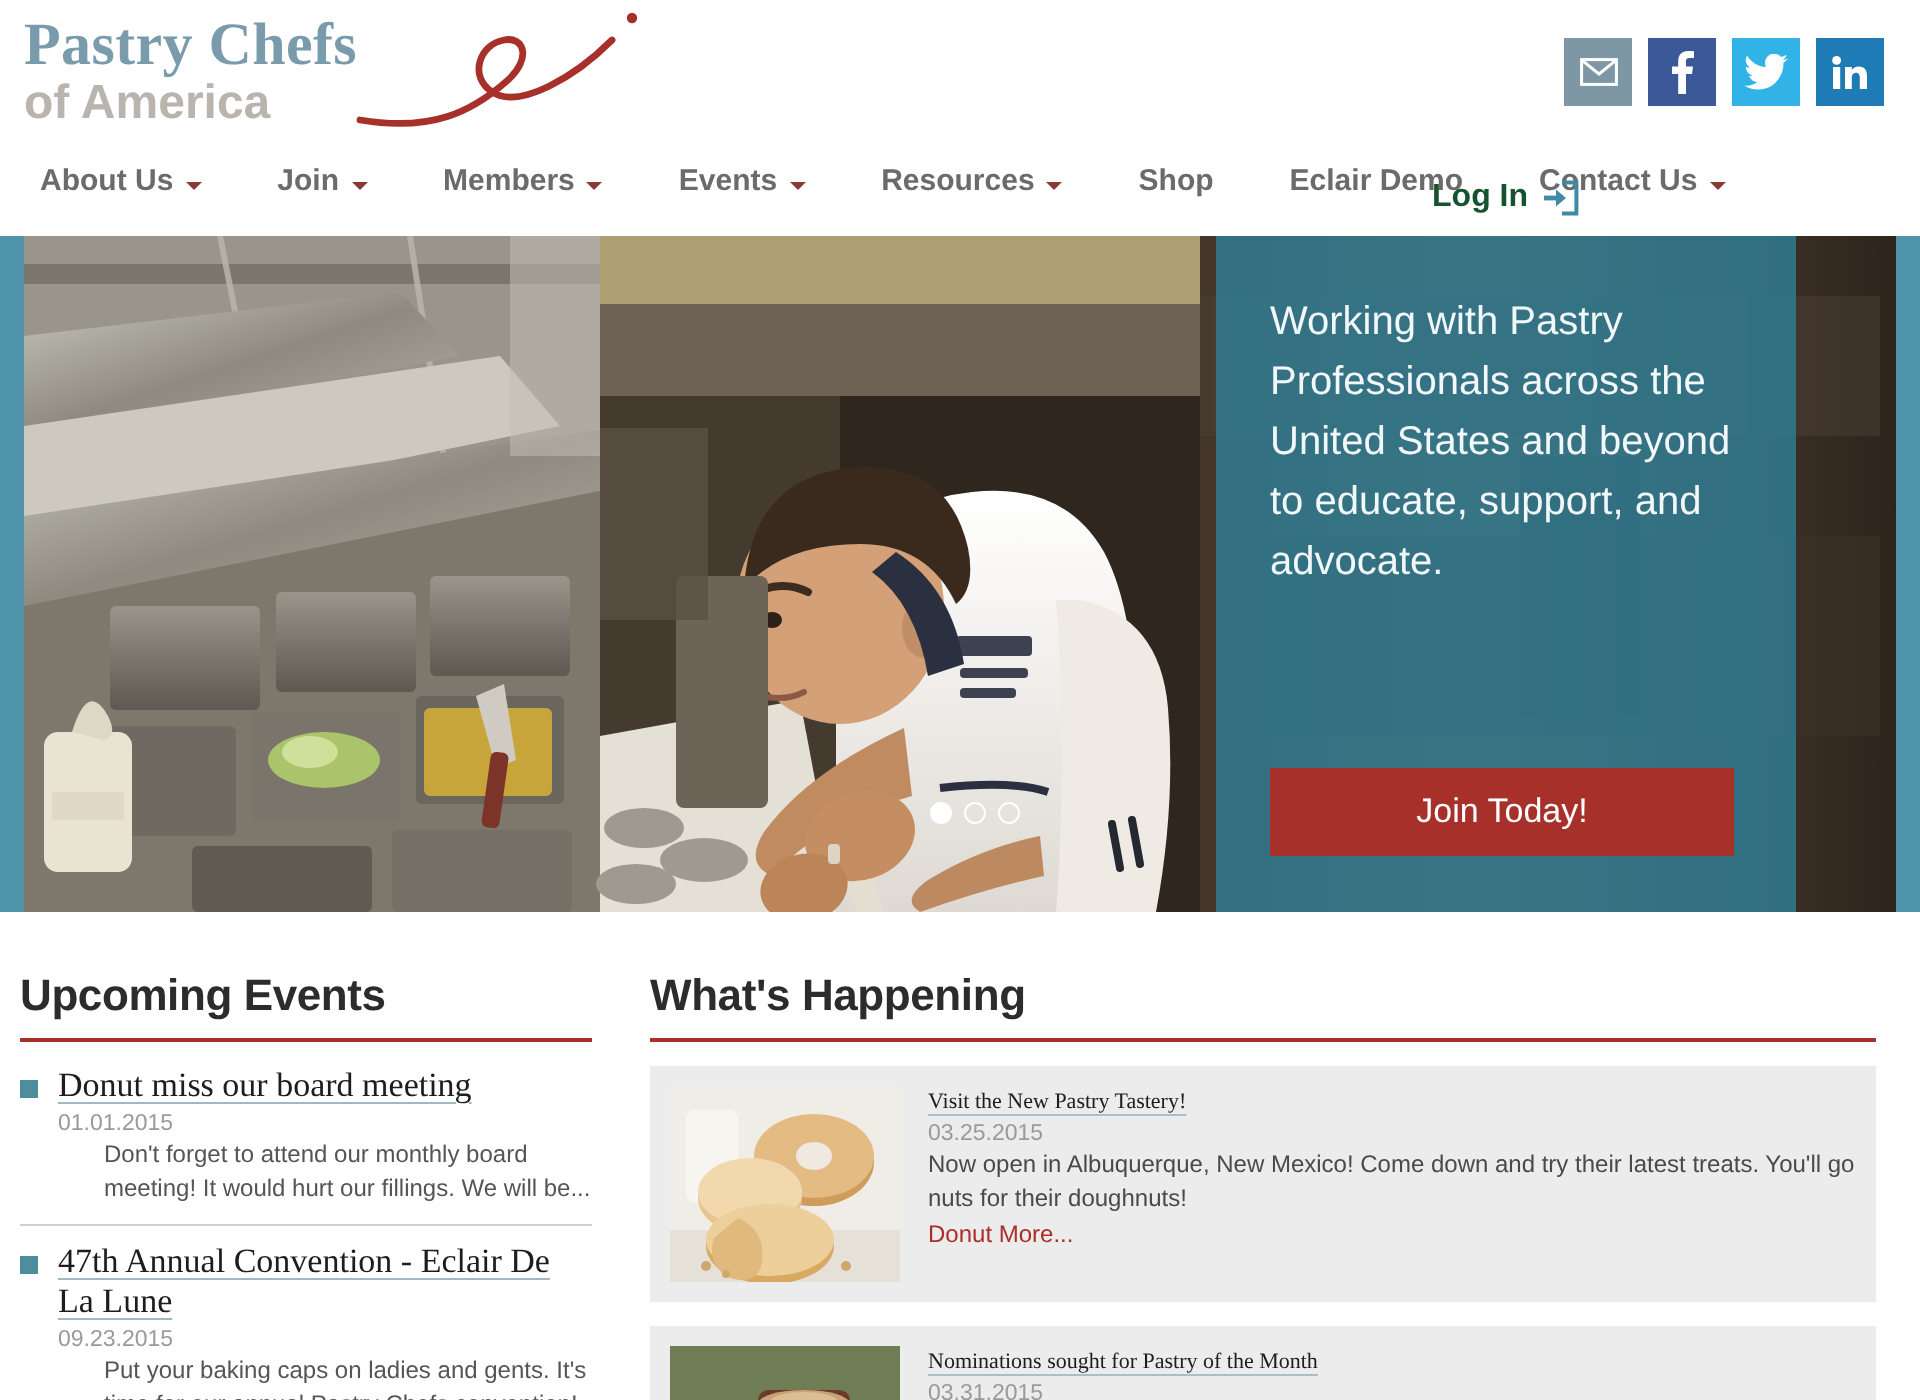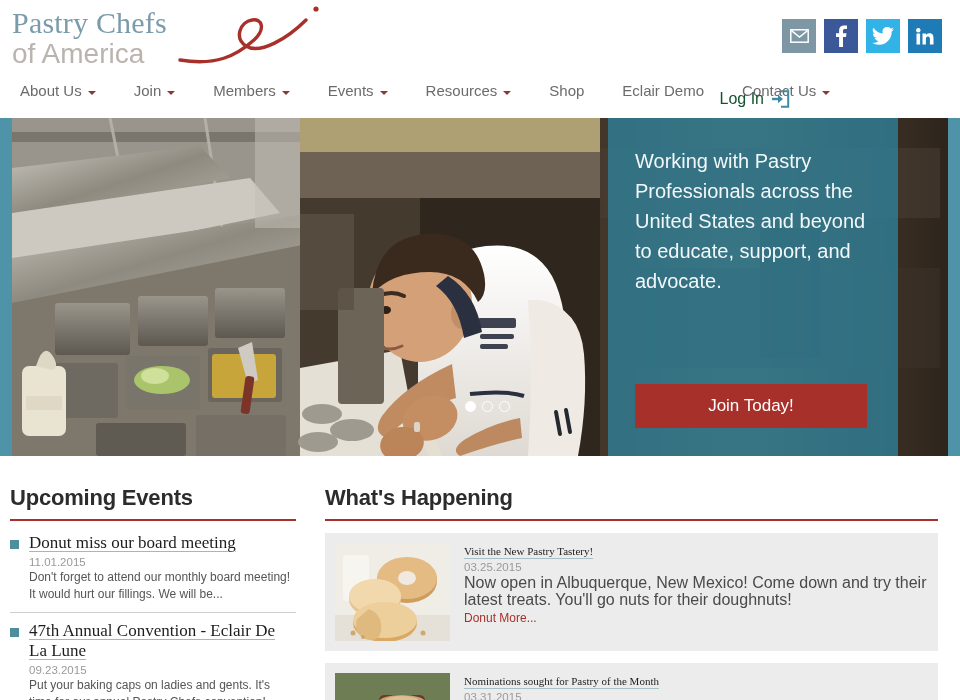--- a/index.html
+++ b/index.html
@@ -6,31 +6,31 @@
   html, body {
     margin: 0; padding: 0;
     width: 960px; height: 700px;
     overflow: hidden;
     background: #ffffff;
     font-family: "Liberation Sans", sans-serif;
   }
   #page { position: relative; width: 960px; height: 700px; overflow: hidden; background:#fff; }
 
   
-  .header { position: relative; height: 118px; background:#fff; }
+  .header { position: relative; height: 118px; background:#fff;font-weight:bold; }
 
   .logo { position: absolute; left: 8px; top: 8px; width: 330px; height: 68px; }
   .logo-main {
     font-family: "Liberation Serif", serif;
     font-size: 30px; color:#7a9bab; line-height: 1.0;
     letter-spacing: .2px; padding-left: 4px;
   }
   .logo-sub {
     font-family: "Liberation Sans", sans-serif;
-    font-size: 28px; color:#b9b4ad; line-height: 1.05;
+    font-size: 24px; color:#b9b4ad; line-height: 1.05;
     padding-left: 4px; margin-top: 1px;
   }
   .logo-swash { position:absolute; left: 168px; top: -6px; width: 160px; height: 72px; }
 
   
   .social { position:absolute; right: 18px; top: 19px; display:flex; gap: 8px; }
   .soc {
     width: 34px; height: 34px; display:flex; align-items:center; justify-content:center;
     color:#fff;
   }
@@ -102,33 +102,33 @@
   .ev { display:flex; gap:10px; padding: 8px 0 9px 0; border-bottom:1px solid #cfcfcf; }
   .ev:last-child { border-bottom:0; }
   .ev-bullet { width:9px; height:9px; background:#4e8d9c; margin-top:7px; flex:0 0 9px; }
   .ev-body { flex:1; min-width:0; }
   .ev-title {
     font-family:"Liberation Serif", serif; font-size:17px; color:#1d1d1d;
     line-height:20px; text-decoration:underline; text-decoration-color:#9fb9c2;
     text-underline-offset:3px; cursor:pointer;
   }
   .ev-date { font-size:11.5px; color:#9a9a9a; margin-top:3px; }
-  .ev-desc { font-size:12px; color:#555; line-height:17px; margin-top:1px; }
+  .ev-desc { font-size:12px; color:#555; line-height:17px; margin-top:1px;margin-left:23px; }
 
   
   .news { background:#ececec; display:flex; gap:14px; padding:10px; margin-top:12px; }
   .news-thumb { width:115px; height:98px; flex:0 0 115px; overflow:hidden; background:#ddd; position:relative; }
   .news-body { flex:1; min-width:0; padding-top:2px; }
   .news-title {
     font-family:"Liberation Serif", serif; font-size:11px; color:#1d1d1d;
     text-decoration:underline; text-decoration-color:#a9c0c8; text-underline-offset:3px;
     cursor:pointer; display:block;
   }
   .news-date { font-size:11.5px; color:#9a9a9a; margin-top:4px; }
-  .news-desc { font-size:16px; color:#4a4a4a; line-height:17px; margin-top:1px; }
+  .news-desc { font-size:12px; color:#4a4a4a; line-height:17px; margin-top:1px; }
   .news-more { font-size:12px; color:#a8302a; cursor:pointer; display:inline-block; margin-top:1px; }
 </style>
 </head>
 <body>
 
 <div id="page">
 
   <div class="header">
 
     <div class="logo">
@@ -370,21 +370,21 @@
   <div class="content">
 
     <div class="col-left">
       <h2 class="sec-title">Upcoming Events</h2>
       <div class="sec-rule"></div>
 
       <div class="ev">
         <span class="ev-bullet"></span>
         <div class="ev-body">
           <a class="ev-title">Donut miss our board meeting</a>
-          <div class="ev-date">11.01.2015</div>
+          <div class="ev-date">01.01.2015</div>
           <div class="ev-desc">Don't forget to attend our monthly board meeting!  It would hurt our fillings.  We will be...</div>
         </div>
       </div>
 
       <div class="ev">
         <span class="ev-bullet"></span>
         <div class="ev-body">
           <a class="ev-title">47th Annual Convention - Eclair De La Lune</a>
           <div class="ev-date">09.23.2015</div>
           <div class="ev-desc">Put your baking caps on ladies and gents.  It's time for our annual Pastry Chefs convention!</div>

